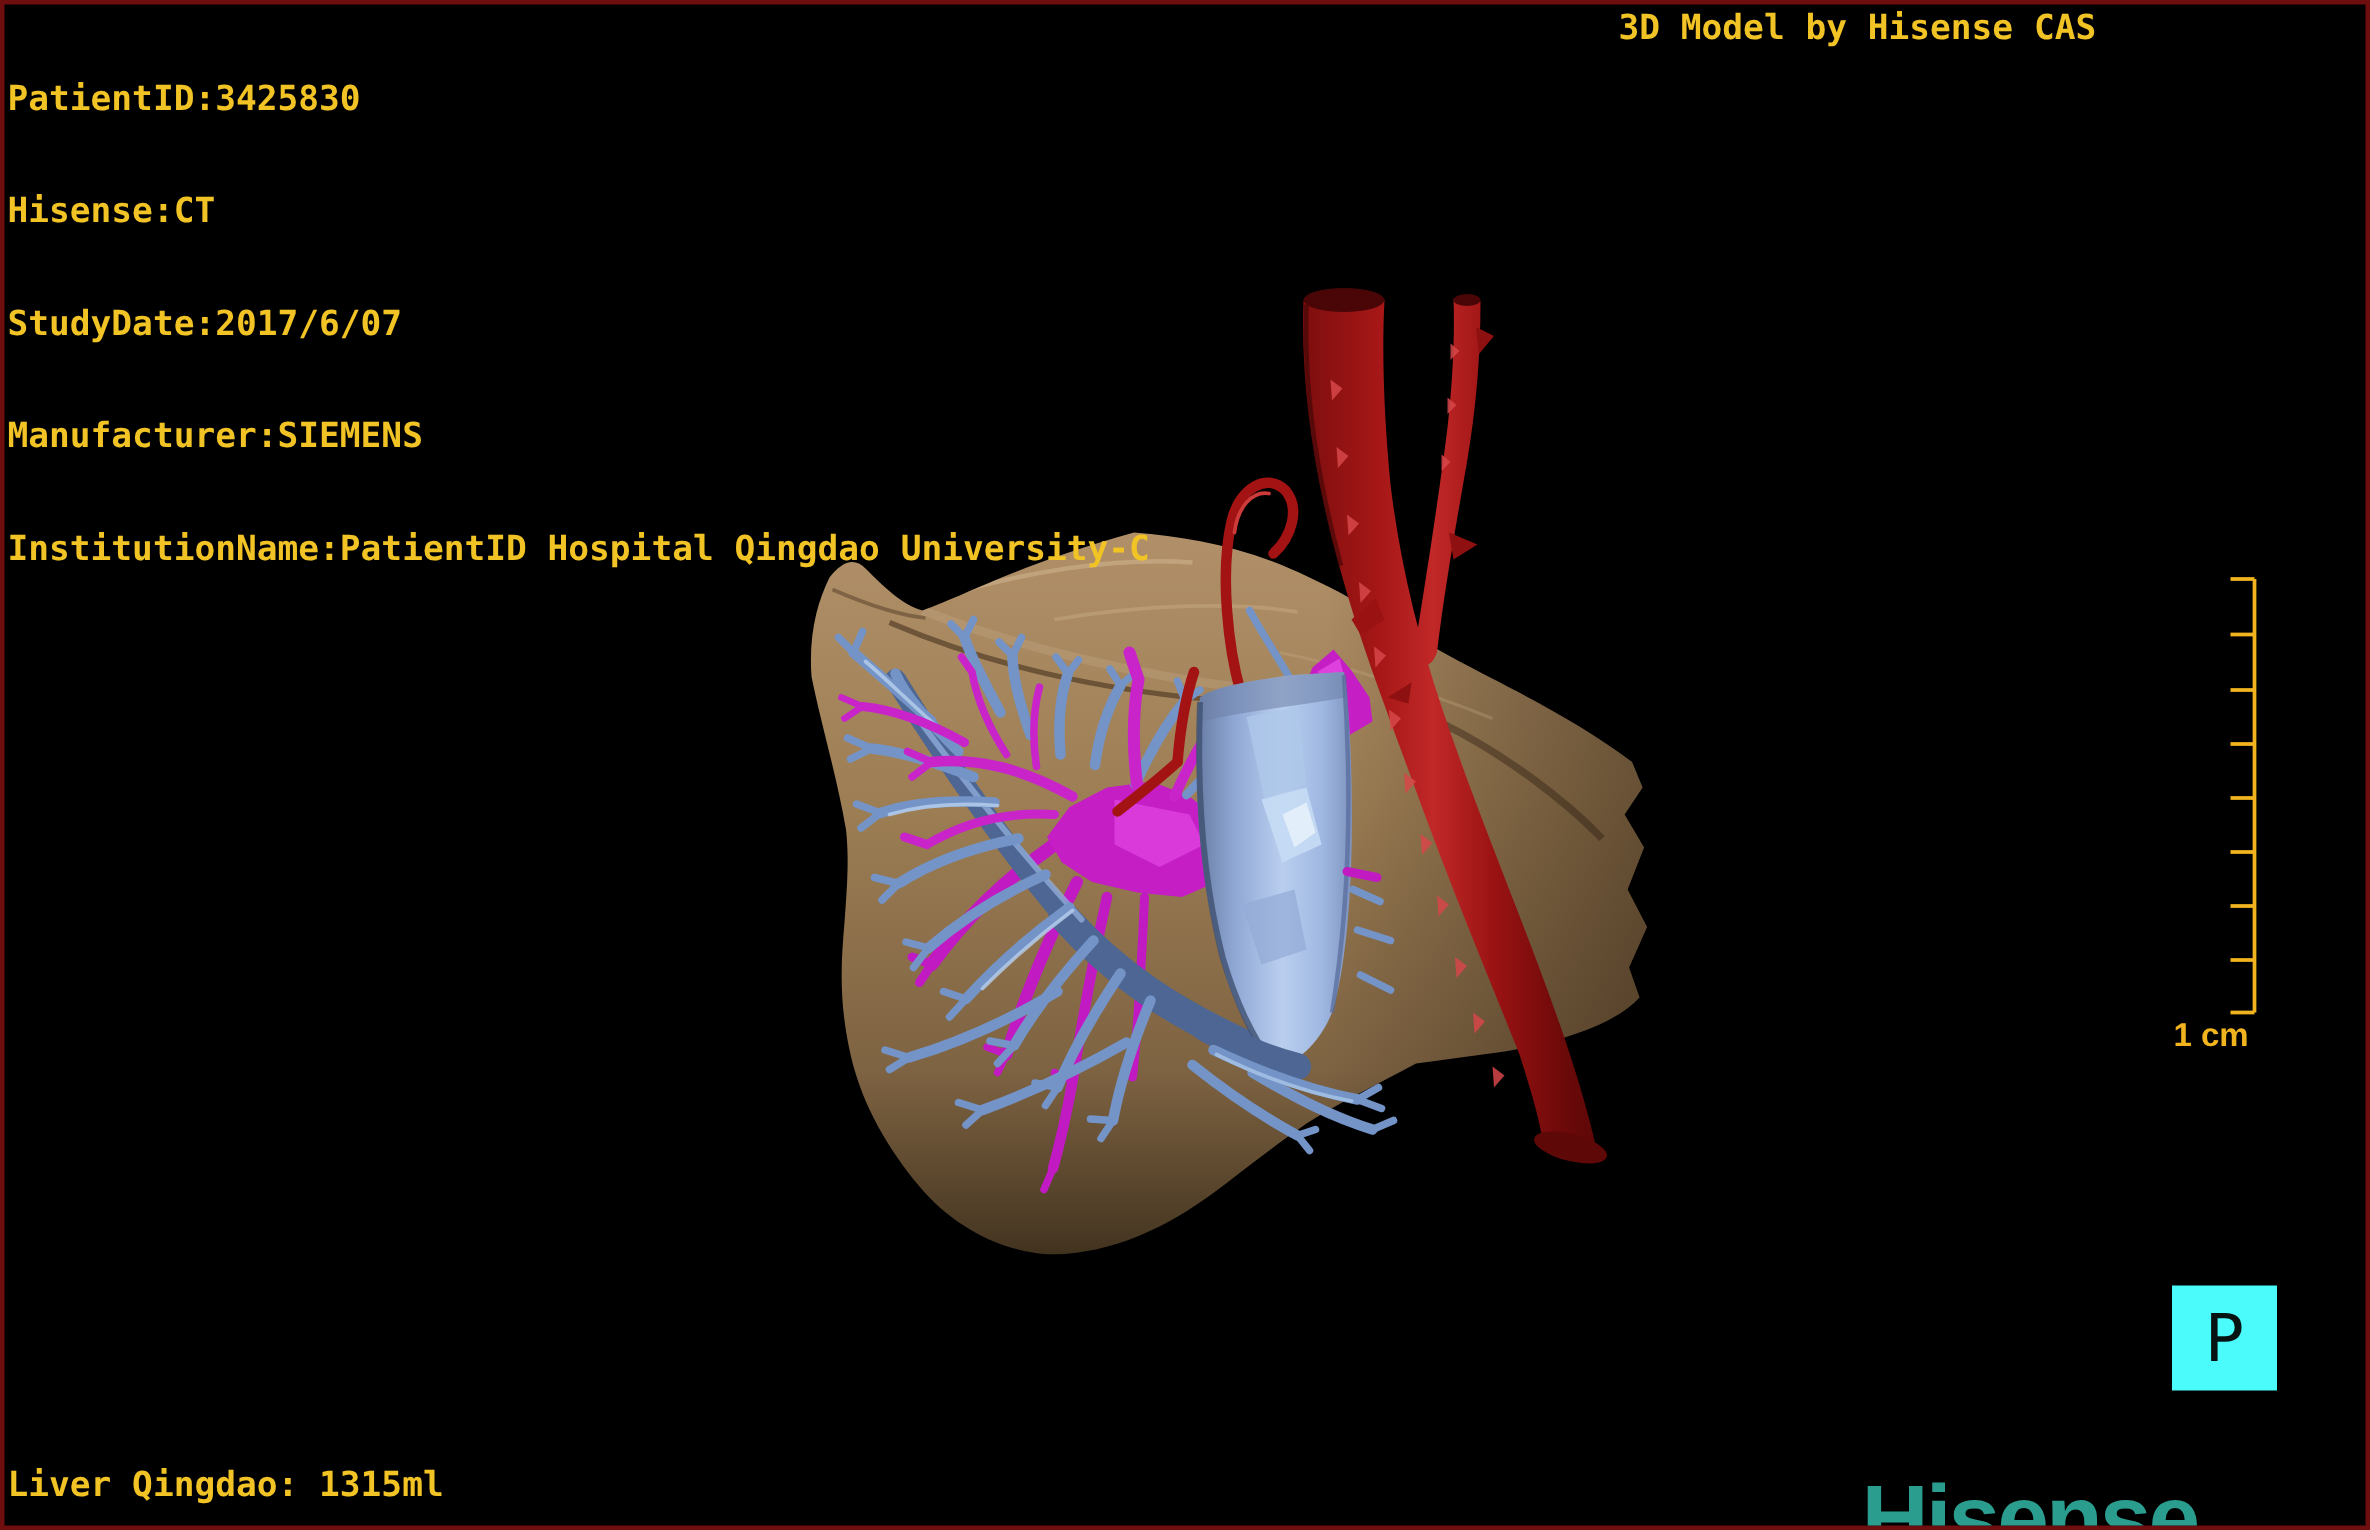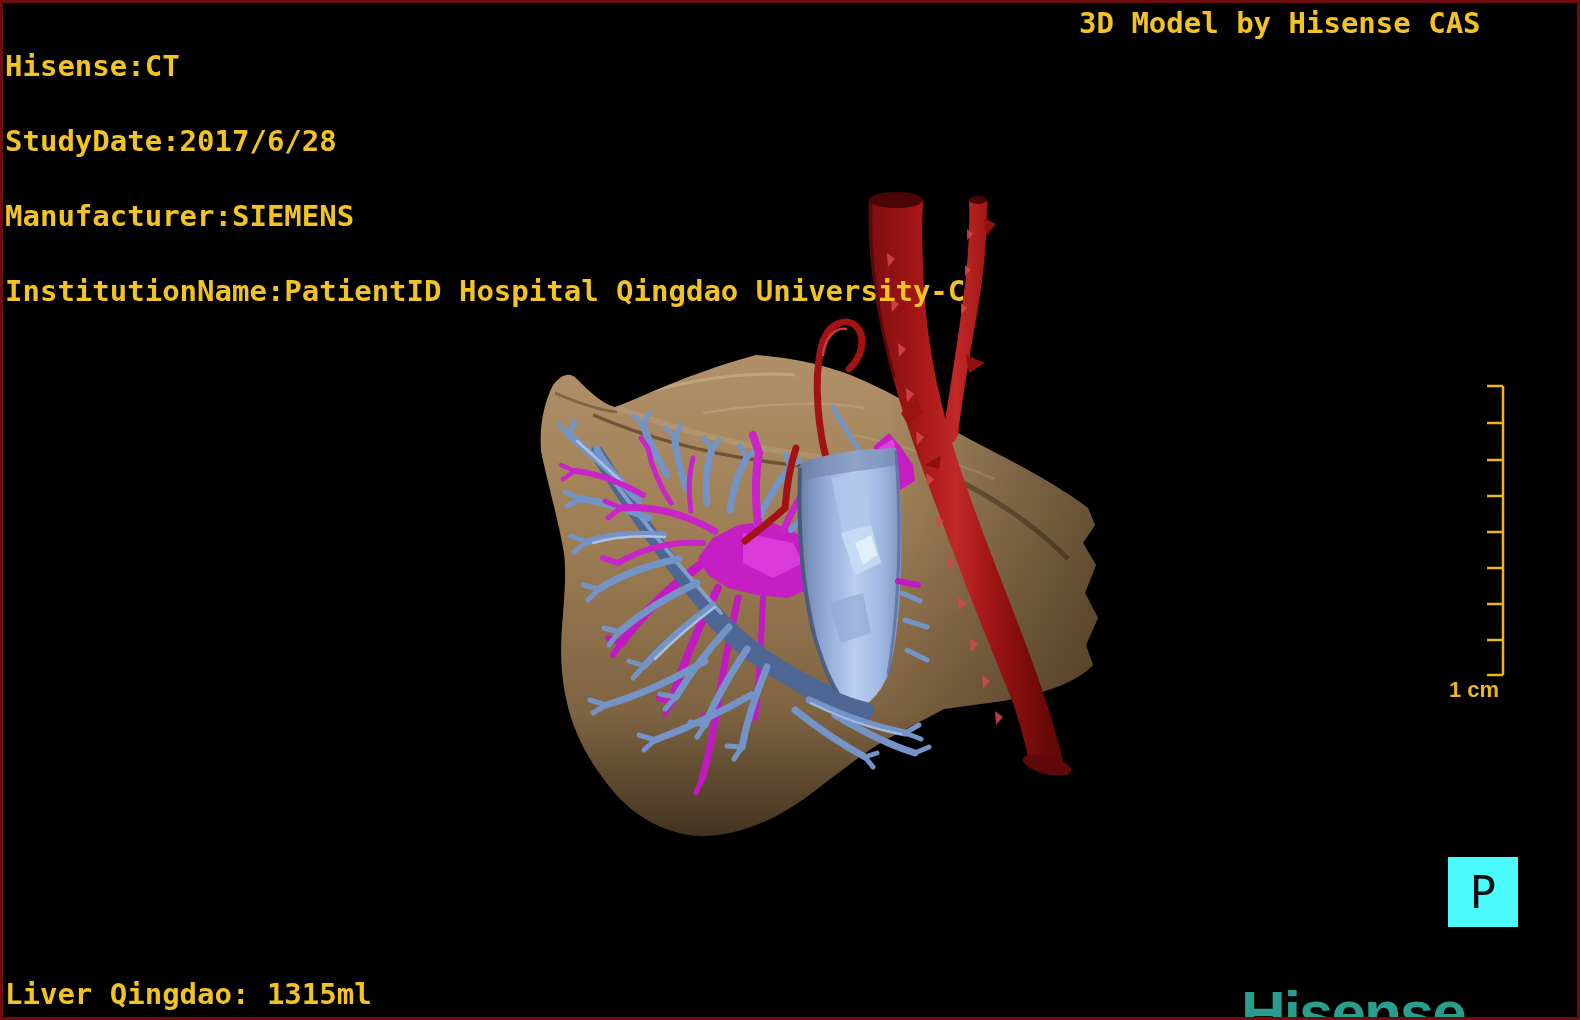--- a/index.html
+++ b/index.html
@@ -1,21 +1,21 @@
 <!DOCTYPE html>
 <html><head>
 <meta charset="utf-8">
 <style>
   html,body{margin:0;padding:0;background:#000;}
   .screen{
     position:relative;width:1580px;height:1020px;background:#000;
     box-sizing:border-box;border:3px solid #6E0E0E;overflow:hidden;
     font-family:"DejaVu Sans Mono","Liberation Mono",monospace;
   }
-  .osd{position:absolute;color:#F2C324;font-size:29px;font-weight:bold;white-space:pre;}
+  .osd{position:absolute;color:#F2C324;font-size:23px;font-weight:bold;white-space:pre;}
   .patient-info{left:2px;top:1px;line-height:25px;}
   .title-right{left:1076px;top:3px;}
   .liver-volume{left:2px;top:974px;}
   .viewport-svg{position:absolute;left:0;top:0;width:1574px;height:1014px;}
   .p-marker{
     position:absolute;left:1445px;top:854px;width:70px;height:70px;
     background:#4BFBFB;color:#071212;display:flex;align-items:center;justify-content:center;
     font-size:44px;font-weight:500;font-family:"DejaVu Sans Mono",monospace;
   }
   .brand{
@@ -261,22 +261,23 @@
       <line x1="1484" y1="529" x2="1500" y2="529"></line>
       <line x1="1484" y1="565" x2="1500" y2="565"></line>
       <line x1="1484" y1="601" x2="1500" y2="601"></line>
       <line x1="1484" y1="637" x2="1500" y2="637"></line>
       <line x1="1484" y1="672" x2="1500" y2="672"></line>
     </g>
     <text class="scale-label" x="1446" y="694" fill="#F2B41E" font-size="22">1 cm</text>
   </svg>
 
   <div class="osd patient-info">
+    <div>PatientID:3425830</div>
     <div>Hisense:CT</div>
-    <div>StudyDate:2017/6/28</div>
+    <div>StudyDate:2017/6/07</div>
     <div>Manufacturer:SIEMENS</div>
     <div>InstitutionName:PatientID Hospital Qingdao University-C</div>
   </div>
 
   <div class="osd title-right">3D Model by Hisense CAS</div>
 
   <div class="osd liver-volume">Liver Qingdao: 1315ml</div>
 
   <div class="p-marker">P</div>
 

